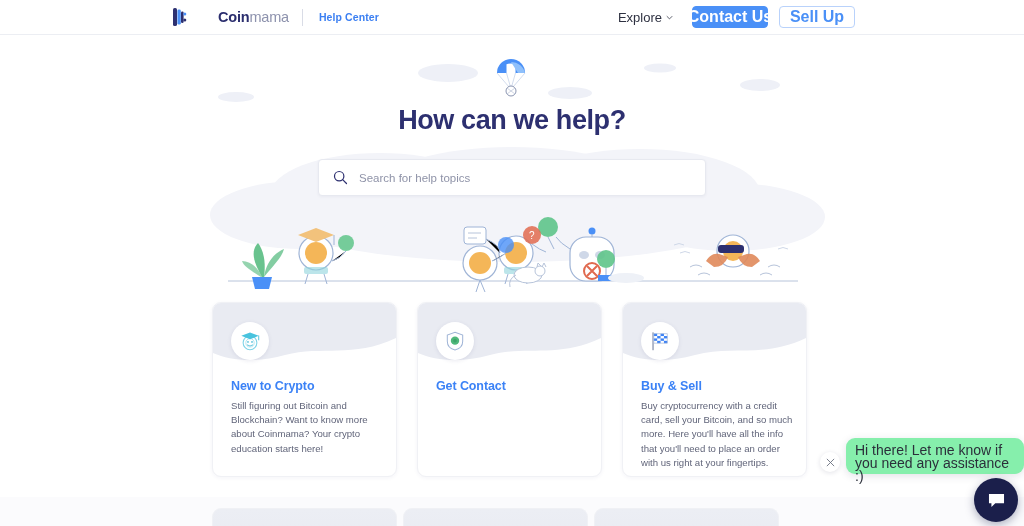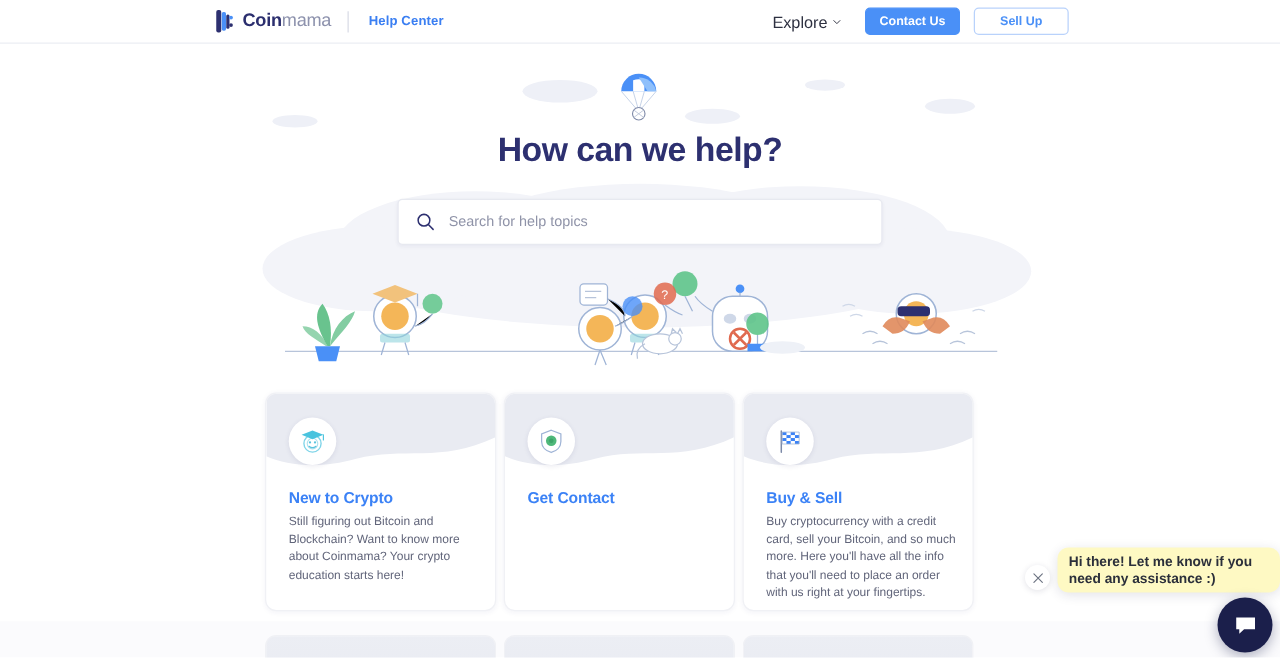--- a/index.html
+++ b/index.html
@@ -16,31 +16,31 @@
   .header {
     position: absolute; top: 0; left: 0;
     width: 1024px; height: 35px;
     background: #ffffff;
     border-bottom: 1px solid #eceef3;
     display: flex; align-items: center;
     z-index: 40;
   }
   .brand { position: absolute; left: 172px; display: flex; align-items: center; gap: 7px; }
   .brand-mark { width: 15px; height: 20px; display: block; }
-  .brand-word { font-size: 14.5px; font-weight: 700; letter-spacing: -0.2px; white-space: nowrap; }
+  .brand-word { font-size: 14.5px; font-weight: 700; letter-spacing: -0.2px; white-space: nowrap; margin-left: 24px; }
   .brand-word .coin { color: #2b2e6e; }
   .brand-word .mama { color: #8d92ad; font-weight: 400; }
   .brand-sep { width: 1px; height: 17px; background: #d9dce6; margin: 0 9px 0 6px; }
   .brand-help { font-size: 10.5px; color: #3b7ff2; font-weight: 600; letter-spacing: 0.1px; }
 
   .nav-right { position: absolute; right: 169px; display: flex; align-items: center; gap: 11px; }
   .explore { display: flex; align-items: center; gap: 4px; font-size: 13px; color: #2e3141; font-weight: 500; cursor: pointer; margin-right: 8px; }
   .chev { width: 7px; height: 7px; display: block; }
   .btn {
-    font-size: 10px; font-weight: 600; border-radius: 4px;
+    font-size: 16px; font-weight: 600; border-radius: 4px;
     display: flex; align-items: center; justify-content: center;
     cursor: pointer; white-space: nowrap;
   }
   .btn-primary { width: 76px; height: 22px; background: #4a90f7; color: #ffffff; border: 1px solid #4a90f7; }
   .btn-outline { width: 76px; height: 22px; background: #ffffff; color: #4a90f7; border: 1px solid #b9d2fb; }
 
   
   .hero { position: absolute; top: 35px; left: 0; width: 1024px; height: 265px; overflow: hidden; }
   .hero-clouds { position: absolute; inset: 0; width: 1024px; height: 265px; }
   .balloon { position: absolute; left: 492px; top: 22px; width: 38px; height: 50px; }
@@ -58,21 +58,21 @@
   .search-icon { width: 15px; height: 15px; flex: 0 0 auto; }
   .search-input {
     border: 0; outline: 0; background: transparent;
     font-family: "Liberation Sans", sans-serif;
     font-size: 11.5px; color: #2d3070; width: 330px;
   }
   .search-input::placeholder { color: #8f93a8; }
   .illo { position: absolute; left: 228px; top: 170px; width: 570px; height: 95px; }
 
   
-  .cards { position: absolute; top: 314px; left: 212px; display: flex; gap: 6px; text-decoration: underline; }
+  .cards { position: absolute; top: 302px; left: 212px; display: flex; gap: 20px; text-decoration: underline; }
   .card {
     position: relative; width: 185px; height: 175px;
     background: #ffffff; border-radius: 9px;
     border: 1px solid #f0f1f5;
     box-shadow: 0 1px 4px rgba(45,48,112,0.05);
     overflow: hidden; cursor: pointer;
   }
   .card-head { position: absolute; top: 0; left: 0; width: 185px; height: 62px; }
   .card-icon-circle {
     position: absolute; left: 18px; top: 19px;
@@ -99,26 +99,25 @@
     border-radius: 9px 9px 0 0;
     background: linear-gradient(180deg,#eceef4 0%, #e9ebf2 100%);
     border: 1px solid #f0f1f5; border-bottom: none;
   }
   .page-bg-strip { position: absolute; top: 497px; left: 0; width: 1024px; height: 29px; background: #fbfbfd; }
 
   
   .chat-bubble {
     position: absolute; left: 846px; top: 438px;
     width: 178px; height: 36px;
-    background: #fef9c3; border-radius: 9px;
+    background: #86efac; border-radius: 9px;
     box-shadow: 0 2px 9px rgba(30,34,70,0.13);
     padding: 6px 9px;
-    font-size: 11px; line-height: 13px; color: #2b2f3a;
+    font-size: 14px; line-height: 13px; color: #2b2f3a;
     z-index: 60;
-    font-weight: bold;
   }
   .chat-close {
     position: absolute; left: 820px; top: 452px;
     width: 20px; height: 20px; border-radius: 50%;
     background: #ffffff; box-shadow: 0 1px 5px rgba(30,34,70,0.13);
     display: flex; align-items: center; justify-content: center;
     cursor: pointer; z-index: 61;
   }
   .chat-launcher {
     position: absolute; left: 974px; top: 478px;

